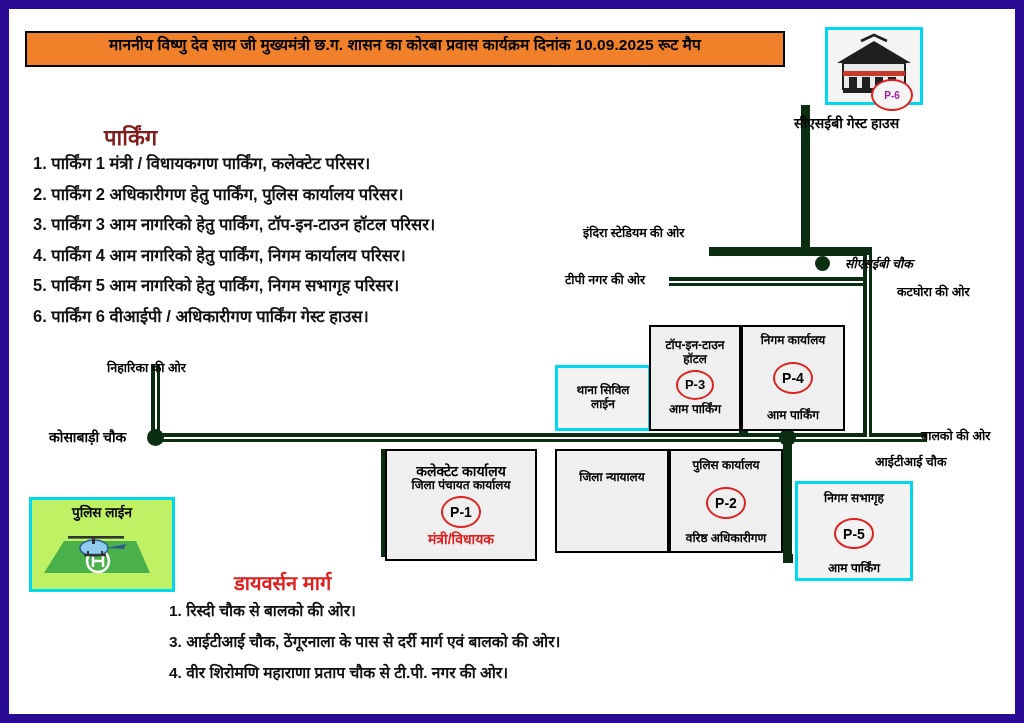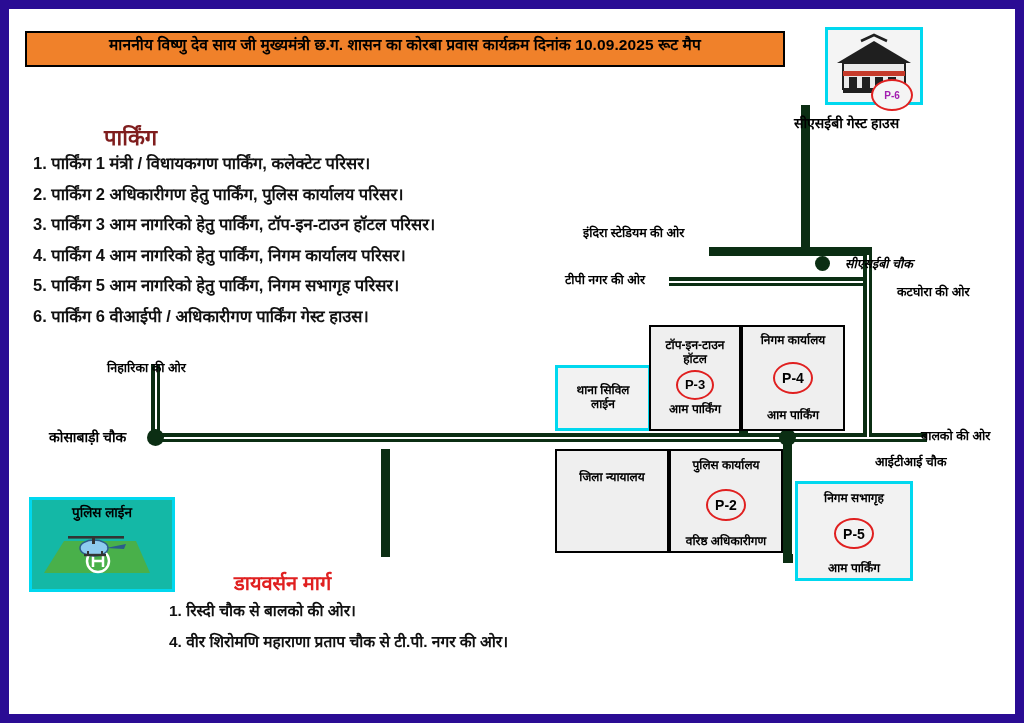--- a/index.html
+++ b/index.html
@@ -89,21 +89,21 @@
     white-space:nowrap;
   }
   .maplabel.big{font-size:14px;}
 
   
   .dot{position:absolute;background:#0b2e13;border-radius:50%;}
 
   
   #police-line-card{
     left:20px;top:488px;width:146px;height:95px;
-    background:#14b8a6;border:3px solid #00d8ef;box-sizing:border-box;
+    background:#bef264;border:3px solid #00d8ef;box-sizing:border-box;
   }
   #police-line-card .cap{
     text-align:center;font-size:13.5px;font-weight:bold;color:#000;margin-top:3px;
   }
   .heli-wrap{position:relative;width:100%;height:58px;}
 
   
   #guest-house-card{
     left:816px;top:18px;width:98px;height:78px;
     background:#f4f4f4;border:3px solid #00d8ef;box-sizing:border-box;
@@ -132,20 +132,21 @@
     <div class="row">2.  पार्किंग 2 अधिकारीगण हेतु पार्किंग, पुलिस कार्यालय परिसर।</div>
     <div class="row">3.  पार्किंग 3 आम नागरिको हेतु पार्किंग, टॉप-इन-टाउन हॉटल परिसर।</div>
     <div class="row">4.  पार्किंग 4 आम नागरिको हेतु पार्किंग, निगम कार्यालय परिसर।</div>
     <div class="row">5.  पार्किंग 5 आम नागरिको हेतु पार्किंग, निगम सभागृह परिसर।</div>
     <div class="row">6.  पार्किंग 6 वीआईपी / अधिकारीगण पार्किंग गेस्ट हाउस।</div>
   </div>
 
   <div class="abs" id="diversion-title">डायवर्सन मार्ग</div>
   <div class="abs" id="diversion-list">
     <div class="row">1.  रिस्दी चौक से बालको की ओर।</div>
+    <div class="row">3.  आईटीआई चौक, ठेंगूरनाला के पास से दर्री मार्ग एवं बालको की ओर।</div>
     <div class="row">4.  वीर शिरोमणि महाराणा प्रताप चौक से टी.पी. नगर की ओर।</div>
   </div>
 
   <div class="road h" style="left:140px;top:424px;width:778px;"></div>
   <div class="road-inner h" style="left:140px;top:427.5px;width:778px;"></div>
 
   <div class="road v" style="left:142px;top:355px;height:72px;"></div>
   <div class="road-inner v" style="left:145.5px;top:355px;height:72px;"></div>
 
   <div class="road v" style="left:142px;top:424px;height:8px;"></div>
@@ -196,26 +197,32 @@
     <div class="pmark sm">P-3</div>
     <div class="lbl small">आम पार्किंग</div>
   </div>
 
   <div class="box" style="left:732px;top:316px;width:104px;height:106px;">
     <div class="lbl">निगम कार्यालय</div>
     <div class="pmark" style="margin-top:14px;">P-4</div>
     <div class="lbl small" style="margin-top:12px;">आम पार्किंग</div>
   </div>
 
+  <div class="box" style="left:376px;top:440px;width:152px;height:112px;">
+    <div class="lbl" style="font-size:14px;">कलेक्टेट कार्यालय</div>
+    <div class="lbl small">जिला पंचायत कार्यालय</div>
+    <div class="pmark">P-1</div>
+    <div class="lbl red">मंत्री/विधायक</div>
+  </div>
 
   <div class="box" style="left:546px;top:440px;width:114px;height:104px;justify-content:flex-start;padding-top:20px;">
     <div class="lbl">जिला न्यायालय</div>
   </div>
 
-  <div class="box" style="left:660px;top:440px;width:114px;height:104px;justify-content:space-between;padding-top:8px;">
+  <div class="box" style="left:660px;top:440px;width:114px;height:104px;justify-content:flex-start;padding-top:8px;">
     <div class="lbl">पुलिस कार्यालय</div>
     <div class="pmark" style="margin-top:14px;">P-2</div>
     <div class="lbl small" style="margin-top:10px;">वरिष्ठ अधिकारीगण</div>
   </div>
 
   <div class="box cyan" style="left:786px;top:472px;width:118px;height:100px;justify-content:flex-start;padding-top:8px;">
     <div class="lbl">निगम सभागृह</div>
     <div class="pmark" style="margin-top:12px;">P-5</div>
     <div class="lbl small" style="margin-top:10px;">आम पार्किंग</div>
   </div>

